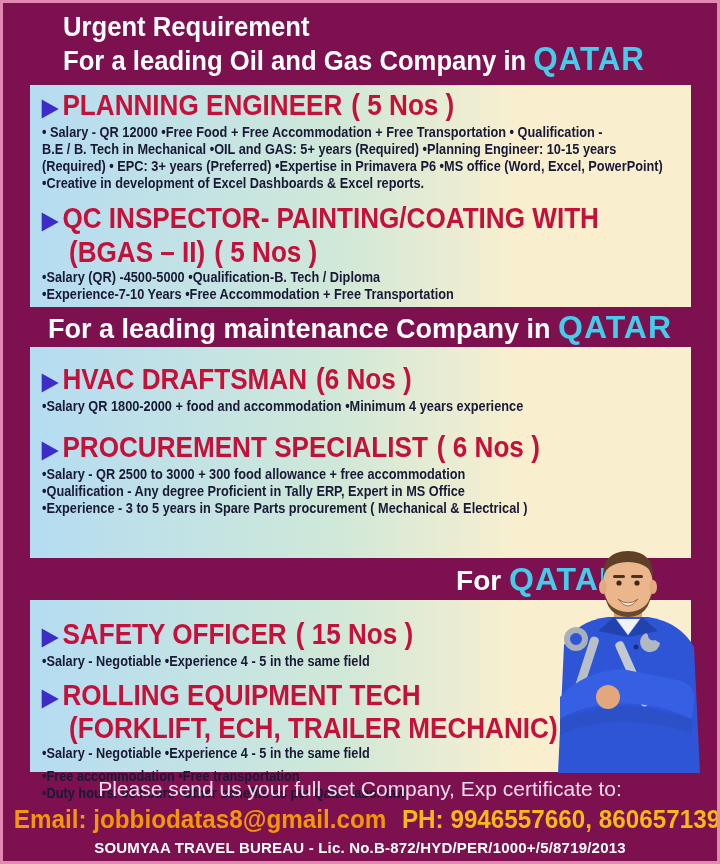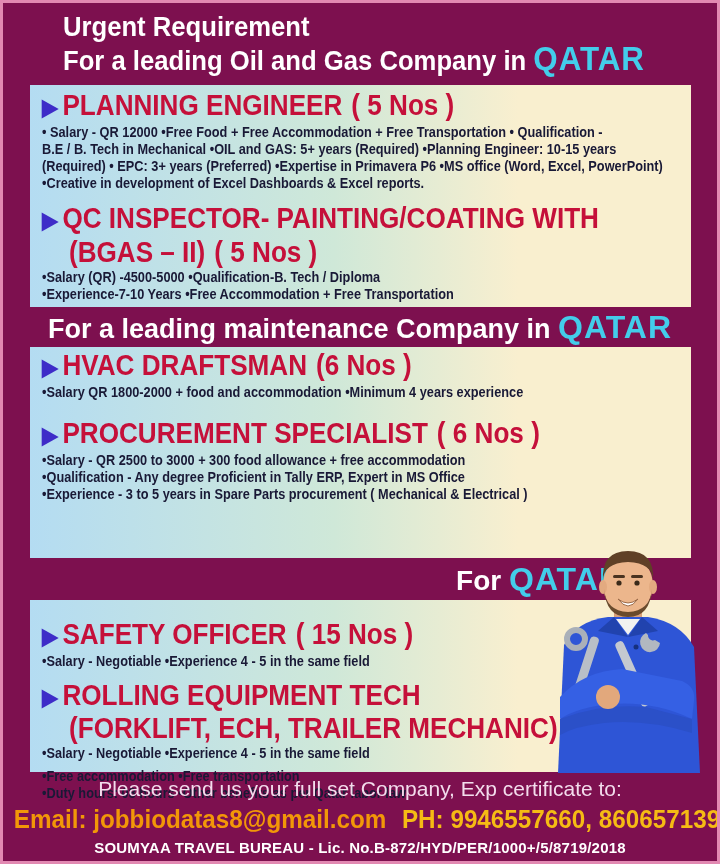--- a/index.html
+++ b/index.html
@@ -28,21 +28,21 @@
   .header{position:absolute;left:0;top:0;width:100%;height:80px;padding:9px 0 0 60px;box-sizing:border-box;}
   .hline{font-size:27px;font-weight:bold;color:#fff;line-height:31px;white-space:nowrap;transform:scaleX(0.95);transform-origin:0 50%;}
   .qatar{font-size:33px;font-weight:bold;color:var(--cyan);letter-spacing:1px;}
   
   .panel{
     position:absolute;left:27px;width:661px;box-sizing:border-box;
     background:linear-gradient(90deg,var(--panel_blue) 0%,var(--panel_mid) 46%,var(--panel_cream) 74%,var(--panel_cream) 100%);
     padding:4px 8px 0 12px;
   }
   .panel1{top:82px;height:222px;}
-  .panel2{top:344px;height:211px;padding-top:2px;}
+  .panel2{top:344px;height:211px;padding-top:16px;}
   .panel3{top:597px;height:172px;padding-top:19px;}
   
   .band{position:absolute;left:0;color:#fff;font-weight:bold;text-align:center;white-space:nowrap;border-radius:7px;}
   .band2{top:304px;width:100%;height:40px;font-size:27px;line-height:40px;}
   .band3{top:555px;width:620px;height:42px;font-size:28px;line-height:42px;text-align:right;}
   .band .qatar{font-size:32px;}
   
   .job{margin-bottom:5px;}
   .jtitle{font-size:29px;font-weight:bold;color:var(--crimson);line-height:32px;white-space:nowrap;transform:scaleX(0.9);transform-origin:0 50%;}
   .p3 .jtitle{line-height:31px;}
@@ -167,16 +167,16 @@
 
       <circle cx="58" cy="150" r="12" fill="#e2a87c"></circle>
 
       <circle cx="86" cy="100" r="2.5" fill="#16307e"></circle>
     </svg>
   </div>
 
   <div class="footer">
     <div class="f1">Please send us your full set Company, Exp certificate to:</div>
     <div class="f2"><span class="email">Email: jobbiodatas8@gmail.com</span><span class="ph">PH: 9946557660, 8606571390</span></div>
-    <div class="f3">SOUMYAA TRAVEL BUREAU - Lic. No.B-872/HYD/PER/1000+/5/8719/2018</div>
+    <div class="f3">SOUMYAA TRAVEL BUREAU - Lic. No.B-872/HYD/PER/1000+/5/8719/2013</div>
   </div>
 
 </div>
 
 </body></html>

